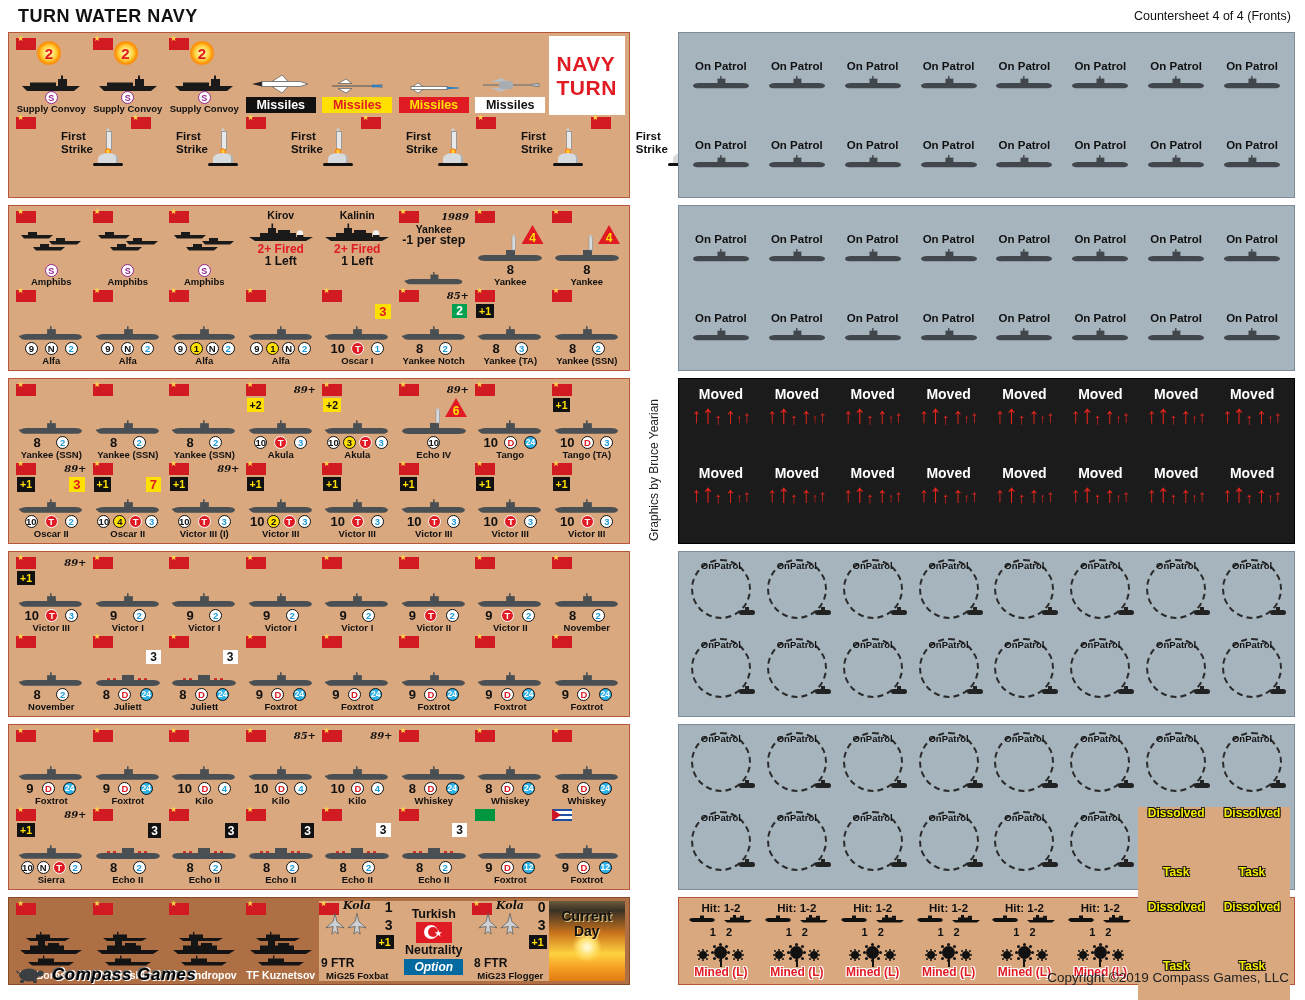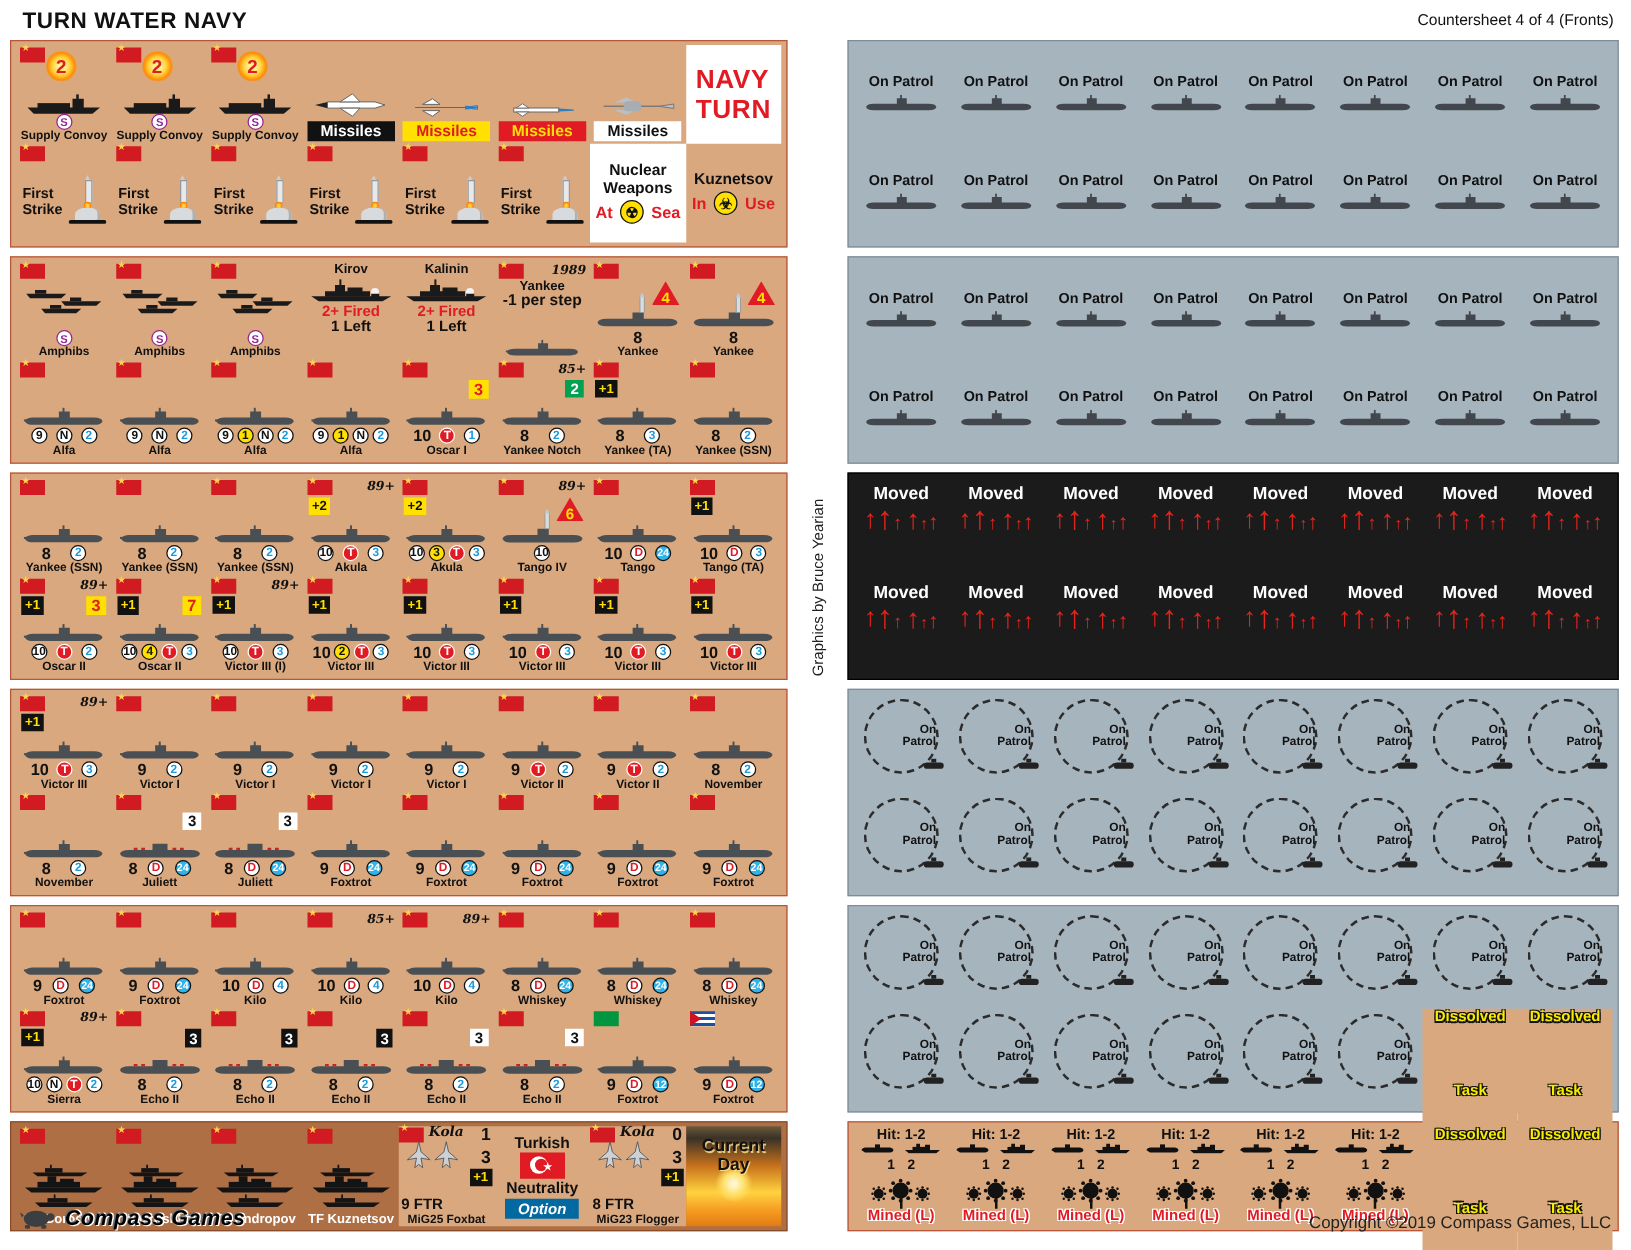--- a/index.html
+++ b/index.html
@@ -71,21 +71,21 @@
   
   .mlabel{margin:2px auto 1px;min-width:62px;text-align:center;font-weight:bold;font-size:12.5px;padding:1px 4px;}
   .ml-black{background:#111;color:#fff;}
   .ml-yellow{background:#ffe000;color:#e01b24;}
   .ml-red{background:#e01b24;color:#ffe000;}
   .ml-white{background:#fff;color:#111;}
   
   .gameturn{display:flex;flex-direction:column;justify-content:center;height:100%;padding-left:8px;
       font-weight:bold;font-size:21px;line-height:24px;color:#e01b24;letter-spacing:.5px;}
   
-  .fsbody{display:flex;flex:1;align-items:center;justify-content:space-between;padding:0 2px;}
+  .fsbody{display:flex;flex:1;justify-content:space-between;padding:0 2px;margin-left:43px;}
   .fstxt{font-weight:bold;font-size:11.5px;line-height:13px;}
   .fsart{position:relative;width:30px;height:38px;}
   .fsart .rocket{position:absolute;left:13px;top:1px;width:4px;height:17px;background:#e8e8e8;border:.5px solid #999;}
   .fsart .rtip{position:absolute;left:13px;top:-3px;width:0;height:0;border-left:2.5px solid transparent;border-right:2.5px solid transparent;border-bottom:4px solid #ccc;}
   .fsart .flame{position:absolute;left:12.5px;top:18px;width:6px;height:7px;background:radial-gradient(circle,#ffd23f 20%,#ff7a00 60%,rgba(255,0,0,0) 75%);}
   .fsart .mound{position:absolute;left:5px;bottom:4px;width:20px;height:11px;background:#d7dbde;border-radius:50% 50% 8% 8%;box-shadow:inset -2px -1px 0 #aab0b4;}
   .fsart .base{position:absolute;left:0;bottom:2px;width:30px;height:3px;background:#111;border-radius:2px;}
   
   .haz{display:flex;flex-direction:column;justify-content:center;align-items:center;height:100%;gap:1px;}
   .haz .hl{font-weight:bold;font-size:12.5px;line-height:13px;}
@@ -126,21 +126,21 @@
       background:radial-gradient(circle,#fff6c9 10%,#ffe06a 40%,rgba(255,200,60,0) 70%);}
   .curday .cl{font-weight:bold;font-size:14px;line-height:15px;color:#111;text-shadow:1px 1px 0 rgba(255,230,150,.8);z-index:1;}
   
   .patrol{display:flex;flex-direction:column;align-items:center;justify-content:center;height:100%;gap:3px;}
   .patrol .plbl{font-weight:bold;font-size:11.5px;}
   .moved{display:flex;flex-direction:column;align-items:center;height:100%;padding-top:4px;box-sizing:border-box;}
   .moved .mlbl{color:#fff;font-weight:bold;font-size:14px;}
   .arrows{display:flex;align-items:flex-end;gap:0;color:#e3251c;font-weight:bold;line-height:.8;margin-top:2px;}
   .arrows span{display:inline-block;}
   .pc{width:56px;height:56px;border:2.2px dashed #2b2b2b;border-radius:50%;margin:4px auto 0;position:relative;
-      display:flex;flex-direction:column;align-items:flex-end;justify-content:center;}
+      display:flex;flex-direction:row;align-items:flex-start;justify-content:center;}
   .pc .pl{font-weight:bold;font-size:9.5px;line-height:10px;}
   .pc .minisub{position:absolute;right:-6px;bottom:2px;width:16px;height:5px;background:#222;border-radius:3px;}
   .pc .minisub:before{content:"";position:absolute;left:6px;top:-3px;width:4px;height:3px;background:#222;}
   .dtf{display:flex;flex-direction:column;align-items:center;justify-content:center;height:100%;gap:45px;}
   .dtf .dl{font-weight:bold;font-size:12px;line-height:13.5px;color:#f8ec00;
       text-shadow:-1px -1px 0 #111,1px -1px 0 #111,-1px 1px 0 #111,1px 1px 0 #111;}
   .hit{display:flex;flex-direction:column;align-items:center;height:100%;padding-top:1px;box-sizing:border-box;}
   .hit .ht{font-weight:bold;font-size:11.5px;}
   .hitmid{display:flex;align-items:flex-end;gap:10px;height:15px;}
   .hitmid .hn{font-weight:bold;font-size:11px;}
@@ -1026,21 +1026,21 @@
                     <path d="M29 16 h9 v6 h-9z" fill="#4a4f53"></path>
                     <rect x="35" y="3" width="3.4" height="13" fill="#d8dcdf" stroke="#8b9094" stroke-width="0.6"></rect>
                     <path d="M36.7 0 L39 4 L34.4 4Z" fill="#c3c8cc"></path>
                   </svg>
                 </span>
               </div>
       <div class="stats">
                 <span class="st st-c">10</span>
               </div>
 
-      <div class="lbl">Tango IV</div>
+      <div class="lbl">Echo IV</div>
             </div>
           </div>
           <div class="cell">
             <div class="ctr">
               <div class="topbar">
                 <span class="flag flag-ussr">
                   <i class="star">★</i>
                 </span>
               </div>
       <div class="artwrap">

